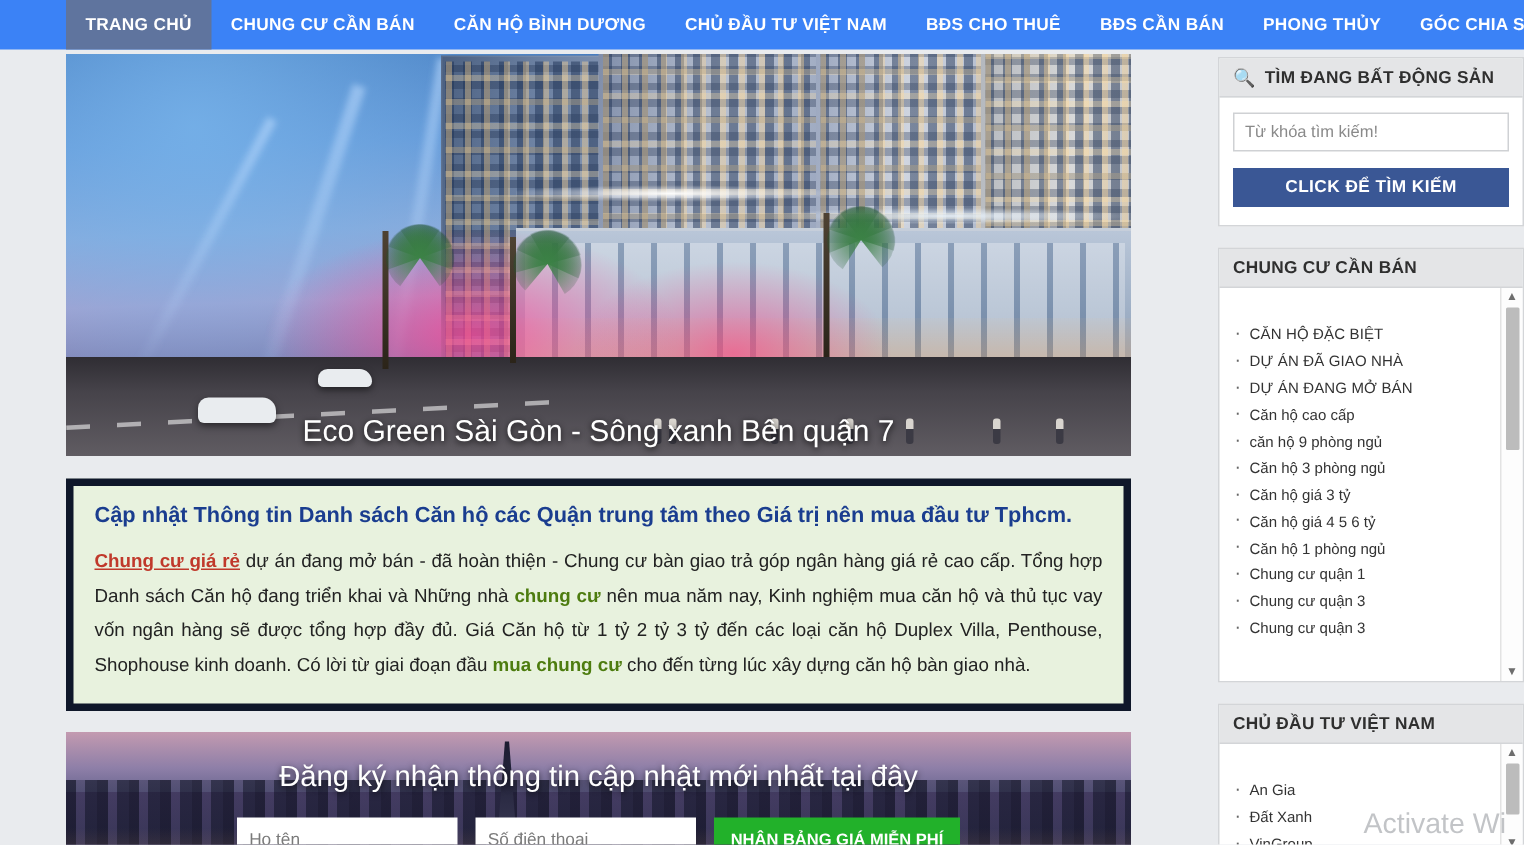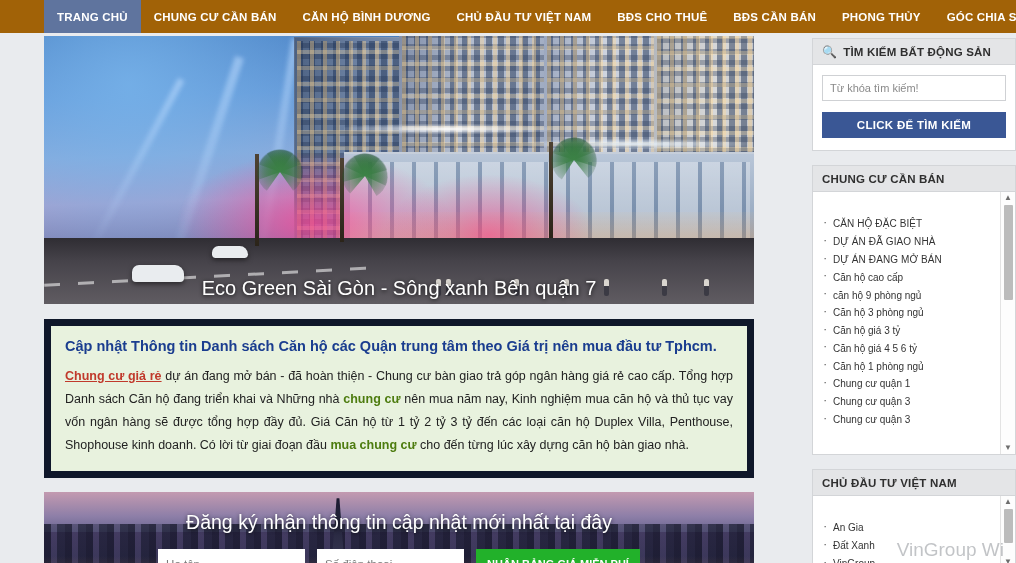--- a/index.html
+++ b/index.html
@@ -8,21 +8,21 @@
     width:1016px; height:563px;
     background:#e9ebee;
     font-family:"Liberation Sans", sans-serif;
     overflow:hidden;
     position:relative;
   }
 
   
   .navbar{
     height:33px;
-    background:#a16207;
+    background:#3b82f6;
     display:flex;
     align-items:stretch;
     padding-left:44px;
     position:relative;
     z-index:20;
   }
   .nav-item{
     display:flex; align-items:center;
     padding:0 13px;
     color:#ffffff;
@@ -168,21 +168,21 @@
     color:#ffffff;
     font-size:20px;
     text-shadow:0 1px 4px rgba(0,0,0,.85);
   }
 
   
   .infobox{
     margin-top:15px;
     width:710px;
     background:#e8f2de;
-    border:7px solid #0f172a;
+    border:5px solid #0f172a;
     padding:11px 14px 14px 14px;
   }
   .infobox h2{
     margin:0 0 9px 0;
     font-size:14.5px;
     font-weight:bold;
     color:#1a3d8f;
     line-height:1.3;
   }
   .infobox p{
@@ -476,21 +476,21 @@
       </div>
     </div>
 
   </div>
 
   <div class="side-col">
 
     <div class="panel">
       <div class="panel-head">
         <span class="mag">🔍</span>
-        <span>TÌM KIẾM BẤT ĐỘNG SẢN</span>
+        <span>TÌM ĐANG BẤT ĐỘNG SẢN</span>
       </div>
       <div class="panel-body">
         <input class="search-input" type="text" placeholder="Từ khóa tìm kiếm!" style="">
         <button class="search-btn">CLICK ĐỂ TÌM KIẾM</button>
       </div>
     </div>
 
     <div class="panel">
       <div class="panel-head">
         <span>CHUNG CƯ CẦN BÁN</span>
@@ -536,13 +536,13 @@
             <div class="thumb" style="height:34px;"></div>
           </div>
           <div class="arr">▼</div>
         </div>
       </div>
     </div>
 
   </div>
 </div>
 
-<div class="watermark">VinGroup Wi</div>
+<div class="watermark">Activate Wi</div>
 
 </body></html>

